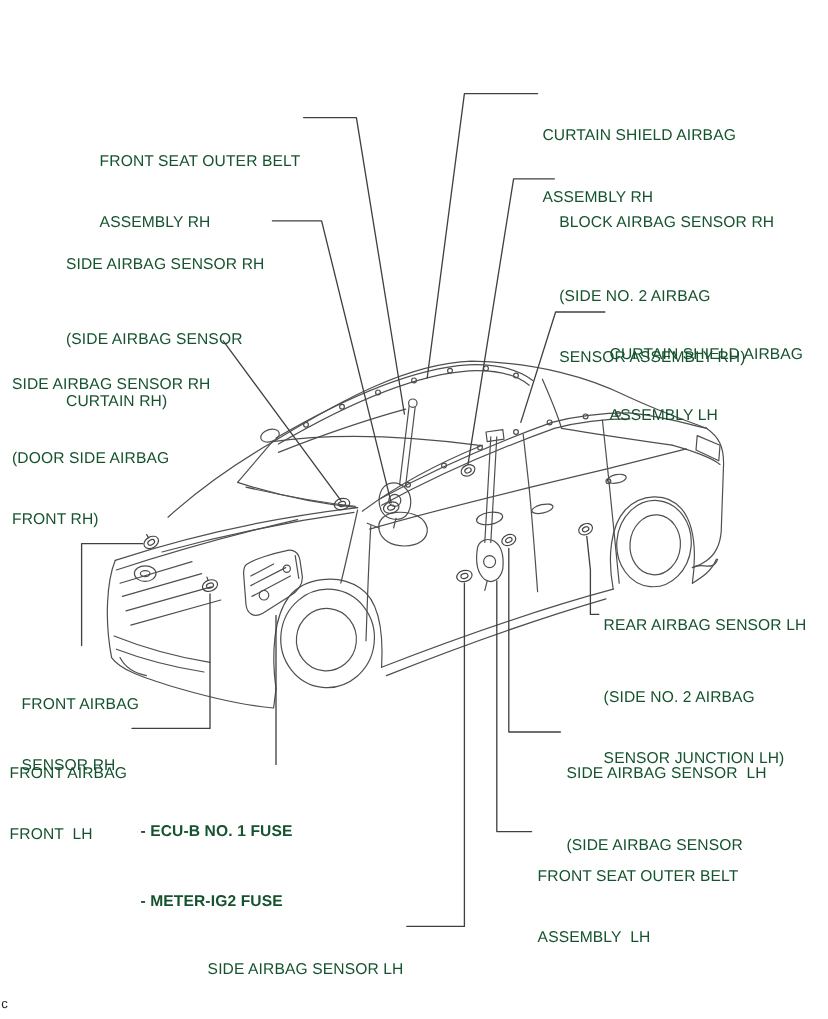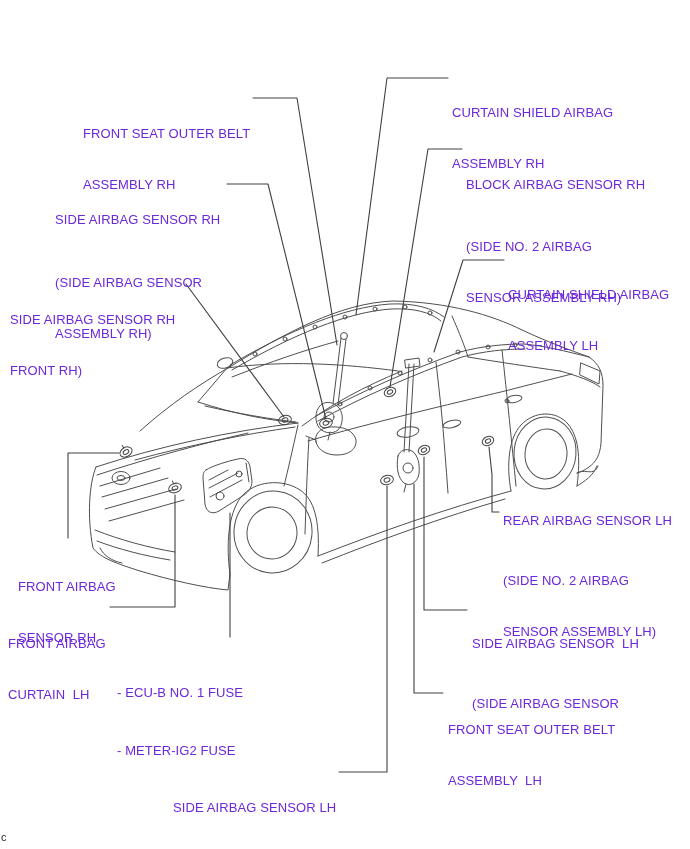--- a/index.html
+++ b/index.html
@@ -8,28 +8,28 @@
     width:690px;height:849px;
     background:#ffffff;
     overflow:hidden;
     font-family:"Liberation Sans", sans-serif;
   }
   #art{position:absolute;left:0;top:0;width:690px;height:849px;}
   .label{
     position:absolute;
     font-size:13px;
     line-height:17px;
-    color:#6d28d9;
+    color:#14532d;
     white-space:pre;
     letter-spacing:0.1px;
   }
   .label .sub{margin-top:11px;}
   .label .sub9{margin-top:9px;}
   .label .sub12{margin-top:12px;}
-  .label .fuse{margin-top:7px;}
+  .label .fuse{margin-top:7px;font-weight:bold;}
   .indent8{margin-left:8px;}
   #footnote{
     position:absolute;left:1px;top:831px;
     font-size:11px;color:#1f1f1f;
   }
 </style>
 </head>
 <body>
 
 <div id="page">
@@ -230,47 +230,48 @@
 
   <div class="label" style="left:466px;top:142px;">
     <div class="ln">BLOCK AIRBAG SENSOR RH</div>
     <div class="ln sub">(SIDE NO. 2 AIRBAG</div>
     <div class="ln">SENSOR ASSEMBLY RH)</div>
   </div>
 
   <div class="label" style="left:55px;top:177px;">
     <div class="ln">SIDE AIRBAG SENSOR RH</div>
     <div class="ln sub12">(SIDE AIRBAG SENSOR</div>
-    <div class="ln">ASSEMBLY RH)</div>
+    <div class="ln">CURTAIN RH)</div>
   </div>
 
   <div class="label" style="left:508px;top:252px;">
     <div class="ln">CURTAIN SHIELD AIRBAG</div>
     <div class="ln">ASSEMBLY LH</div>
   </div>
 
   <div class="label" style="left:10px;top:277px;">
     <div class="ln">SIDE AIRBAG SENSOR RH</div>
+    <div class="ln sub">(DOOR SIDE AIRBAG</div>
     <div class="ln">FRONT RH)</div>
   </div>
 
   <div class="label" style="left:503px;top:478px;">
     <div class="ln">REAR AIRBAG SENSOR LH</div>
     <div class="ln sub9">(SIDE NO. 2 AIRBAG</div>
-    <div class="ln">SENSOR ASSEMBLY LH)</div>
+    <div class="ln">SENSOR JUNCTION LH)</div>
   </div>
 
   <div class="label" style="left:18px;top:544px;">
     <div class="ln">FRONT AIRBAG</div>
     <div class="ln">SENSOR RH</div>
   </div>
 
   <div class="label" style="left:8px;top:601px;">
     <div class="ln">FRONT AIRBAG</div>
-    <div class="ln">CURTAIN  LH</div>
+    <div class="ln">FRONT  LH</div>
   </div>
 
   <div class="label" style="left:472px;top:601px;">
     <div class="ln">SIDE AIRBAG SENSOR  LH</div>
     <div class="ln sub9">(SIDE AIRBAG SENSOR</div>
   </div>
 
   <div class="label" style="left:117px;top:643px;">
     <div class="ln fuse">- ECU-B NO. 1 FUSE</div>
     <div class="ln fuse">- METER-IG2 FUSE</div>

